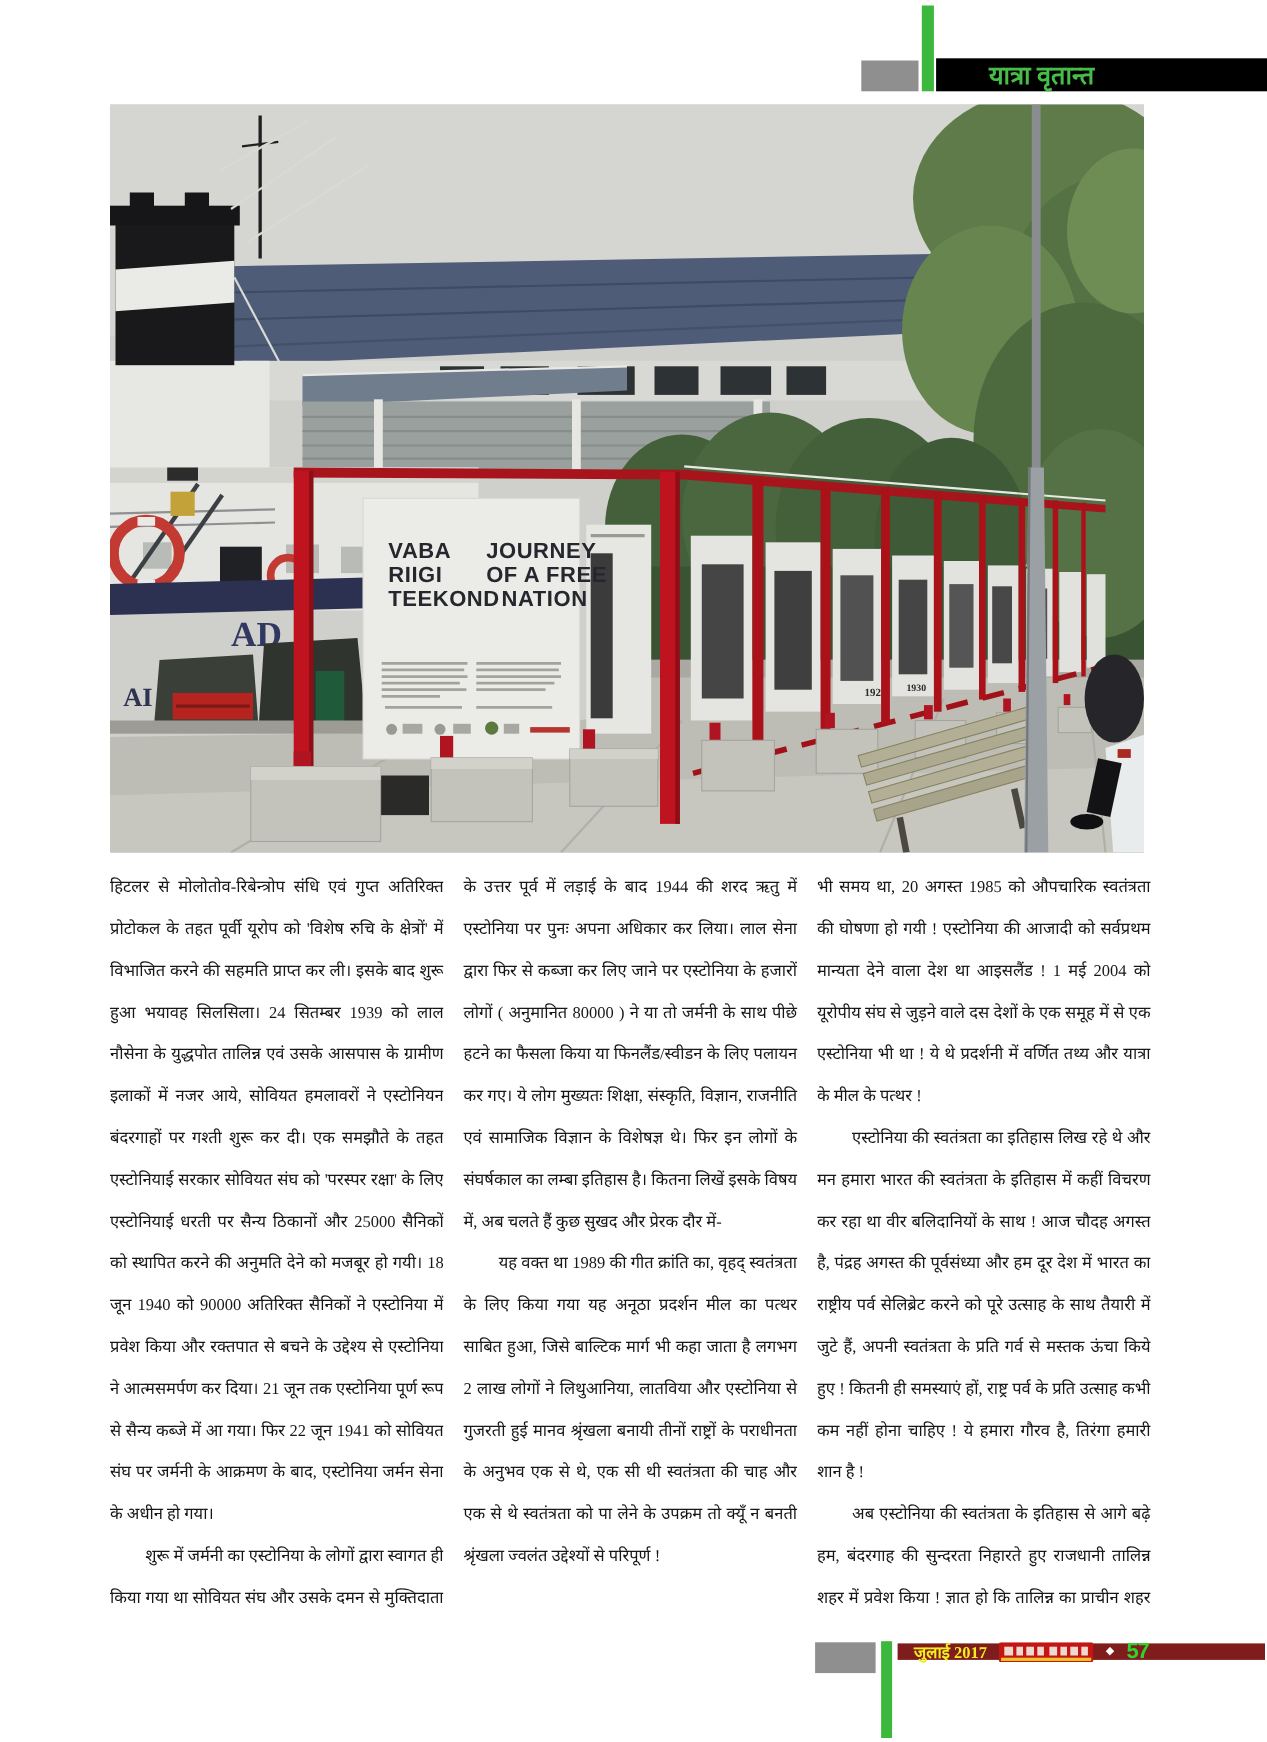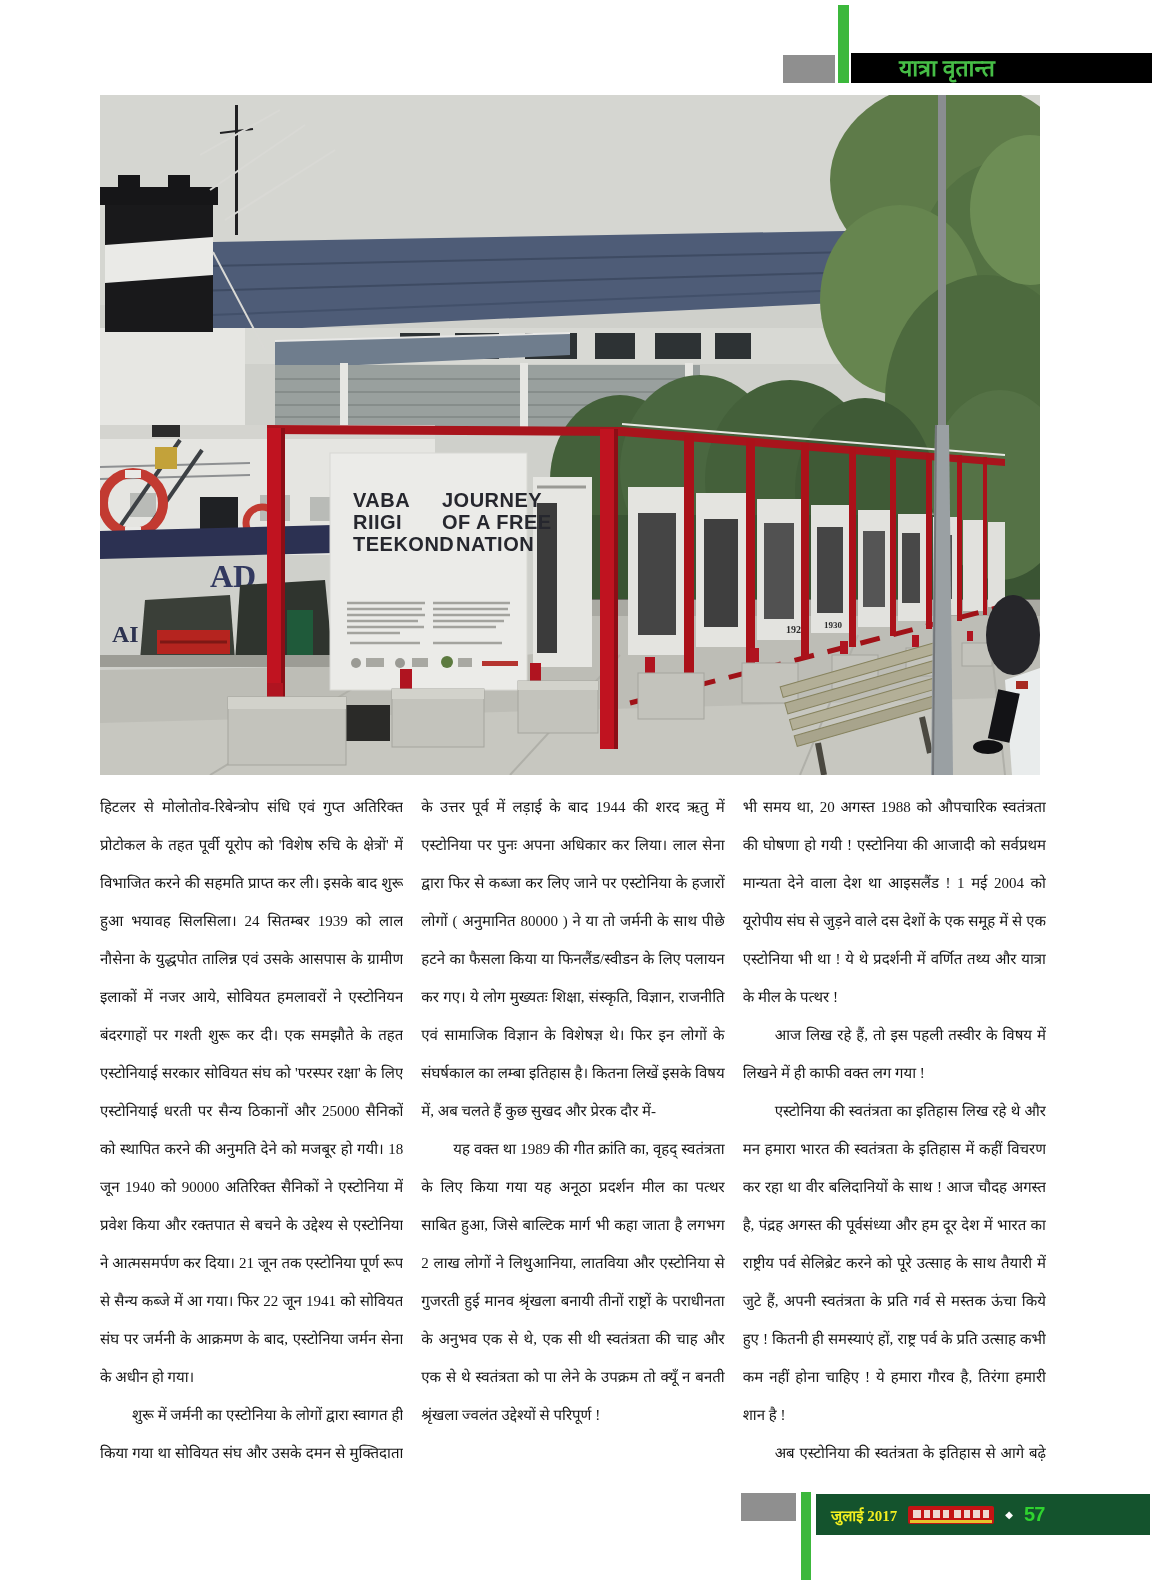--- a/index.html
+++ b/index.html
@@ -15,21 +15,21 @@
   .photo{position:absolute;left:100px;top:95px;width:940px;height:680px;background:#cfd0cb;}
   .photo svg{display:block;}
   
   .article{position:absolute;left:100px;top:788px;width:946px;height:678px;display:flex;gap:18px;}
   .col{flex:1 1 0;overflow:hidden;height:678px;}
   .col p{margin:0;text-align:justify;font-size:15px;line-height:38px;color:#161616;}
   .col p.indent{text-indent:32px;}
   
   .ftr-gray{position:absolute;left:741px;top:1493px;width:55px;height:28px;background:#8f8f8f;}
   .ftr-green{position:absolute;left:801px;top:1492px;width:10px;height:88px;background:#3cb83c;}
-  .ftr-black{position:absolute;left:816px;top:1494px;width:334px;height:41px;background:#14532d;
+  .ftr-black{position:absolute;left:816px;top:1494px;width:334px;height:15px;background:#7f1d1d;
              display:flex;align-items:center;gap:11px;padding-left:15px;box-sizing:border-box;}
   .ftr-issue{color:#f2ee1f;font-size:15px;font-weight:bold;white-space:nowrap;}
   .ftr-diamond{color:#ffffff;font-size:10px;font-family:"DejaVu Sans",sans-serif;}
   .ftr-page{color:#2fd32f;font-size:20px;font-weight:bold;font-family:Liberation Sans, sans-serif;
             letter-spacing:-1px;}
   .sign-title{font-family:"Liberation Sans","DejaVu Sans",sans-serif;font-weight:bold;
               letter-spacing:.5px;}
 </style>
 </head>
 <body>
@@ -275,22 +275,21 @@
   <div class="article">
     <div class="col">
       <p>हिटलर से मोलोतोव-रिबेन्त्रोप संधि एवं गुप्त अतिरिक्त प्रोटोकल के तहत पूर्वी यूरोप को 'विशेष रुचि के क्षेत्रों' में विभाजित करने की सहमति प्राप्त कर ली। इसके बाद शुरू हुआ भयावह सिलसिला। 24 सितम्बर 1939 को लाल नौसेना के युद्धपोत तालिन्न एवं उसके आसपास के ग्रामीण इलाकों में नजर आये, सोवियत हमलावरों ने एस्टोनियन बंदरगाहों पर गश्ती शुरू कर दी। एक समझौते के तहत एस्टोनियाई सरकार सोवियत संघ को 'परस्पर रक्षा' के लिए एस्टोनियाई धरती पर सैन्य ठिकानों और 25000 सैनिकों को स्थापित करने की अनुमति देने को मजबूर हो गयी। 18 जून 1940 को 90000 अतिरिक्त सैनिकों ने एस्टोनिया में प्रवेश किया और रक्तपात से बचने के उद्देश्य से एस्टोनिया ने आत्मसमर्पण कर दिया। 21 जून तक एस्टोनिया पूर्ण रूप से सैन्य कब्जे में आ गया। फिर 22 जून 1941 को सोवियत संघ पर जर्मनी के आक्रमण के बाद, एस्टोनिया जर्मन सेना के अधीन हो गया।</p>
       <p class="indent">शुरू में जर्मनी का एस्टोनिया के लोगों द्वारा स्वागत ही किया गया था  सोवियत संघ और उसके दमन से मुक्तिदाता के रूप में, इस उम्मीद के साथ, कि जर्मनी की मदद से उनका देश पुनः स्वतंत्र हो जाएगा पर लोगों का यह भ्रम जल्द ही टूट गया। सोवियत से मुक्ति मात्र एक दूसरी सत्ता द्वारा शाषित होना था। अभी एस्टोनिया की राह में कई संघर्ष शेष थे ! सोवियत बलों ने देश</p>
     </div>
     <div class="col">
       <p>के उत्तर पूर्व में लड़ाई के बाद 1944 की शरद ऋतु में एस्टोनिया पर पुनः अपना अधिकार कर लिया। लाल सेना द्वारा फिर से कब्जा कर लिए जाने पर एस्टोनिया के हजारों लोगों ( अनुमानित 80000 ) ने या तो जर्मनी के साथ पीछे हटने का फैसला किया या फिनलैंड/स्वीडन के लिए पलायन कर गए। ये लोग मुख्यतः शिक्षा, संस्कृति, विज्ञान, राजनीति एवं सामाजिक विज्ञान के विशेषज्ञ थे। फिर इन लोगों के संघर्षकाल का लम्बा इतिहास है। कितना लिखें इसके विषय में, अब चलते हैं कुछ सुखद और प्रेरक दौर में-</p>
       <p class="indent">यह वक्त था 1989 की गीत क्रांति का, वृहद् स्वतंत्रता के लिए किया गया यह अनूठा प्रदर्शन मील का पत्थर साबित हुआ, जिसे बाल्टिक मार्ग भी कहा जाता है लगभग 2 लाख लोगों ने लिथुआनिया, लातविया और एस्टोनिया से गुजरती हुई मानव श्रृंखला बनायी तीनों राष्ट्रों के पराधीनता के अनुभव एक से थे, एक सी थी स्वतंत्रता की चाह और एक से थे स्वतंत्रता को पा लेने के उपक्रम तो क्यूँ न बनती श्रृंखला ज्वलंत उद्देश्यों से परिपूर्ण !</p>
     </div>
     <div class="col">
-      <p>भी समय था, 20 अगस्त 1988 को औपचारिक स्वतंत्रता की घोषणा हो गयी ! एस्टोनिया की आजादी को सर्वप्रथम मान्यता देने वाला देश था आइसलैंड ! 1 मई 2004 को यूरोपीय संघ से जुड़ने वाले दस देशों के एक समूह में से एक एस्टोनिया भी था ! ये थे प्रदर्शनी में वर्णित तथ्य और यात्रा के मील के पत्थर !</p>
-      <p class="indent">आज लिख रहे हैं, तो इस पहली तस्वीर के विषय में लिखने में ही काफी वक्त लग गया !</p>
+      <p>भी समय था, 20 अगस्त 1985 को औपचारिक स्वतंत्रता की घोषणा हो गयी ! एस्टोनिया की आजादी को सर्वप्रथम मान्यता देने वाला देश था आइसलैंड ! 1 मई 2004 को यूरोपीय संघ से जुड़ने वाले दस देशों के एक समूह में से एक एस्टोनिया भी था ! ये थे प्रदर्शनी में वर्णित तथ्य और यात्रा के मील के पत्थर !</p>
       <p class="indent">एस्टोनिया की स्वतंत्रता का इतिहास लिख रहे थे और मन हमारा भारत की स्वतंत्रता के इतिहास में कहीं विचरण कर रहा था वीर बलिदानियों के साथ ! आज चौदह अगस्त है, पंद्रह अगस्त की पूर्वसंध्या और हम दूर देश में भारत का राष्ट्रीय पर्व सेलिब्रेट करने को पूरे उत्साह के साथ तैयारी में जुटे हैं, अपनी स्वतंत्रता के प्रति गर्व से मस्तक ऊंचा किये हुए ! कितनी ही समस्याएं हों, राष्ट्र पर्व के प्रति उत्साह कभी कम नहीं होना चाहिए ! ये हमारा गौरव है, तिरंगा हमारी शान है !</p>
       <p class="indent">अब एस्टोनिया की स्वतंत्रता के इतिहास से आगे बढ़े हम, बंदरगाह की सुन्दरता निहारते हुए राजधानी तालिन्न शहर में प्रवेश किया ! ज्ञात हो कि तालिन्न का प्राचीन शहर यूनेस्को की विश्व धरोहर स्थलों की सूची में है। यह एक वैश्विक शहर के रूप में दुनिया के शीर्ष दस डिजिटल शहरों की सूची में भी शामिल है। यह शहर वर्ष</p>
     </div>
   </div>
 
   <div class="ftr-gray"></div>
   <div class="ftr-green"></div>
   <div class="ftr-black">
     <span class="ftr-issue">जुलाई 2017</span>
     <svg width="86" height="18" viewBox="0 0 86 18">

